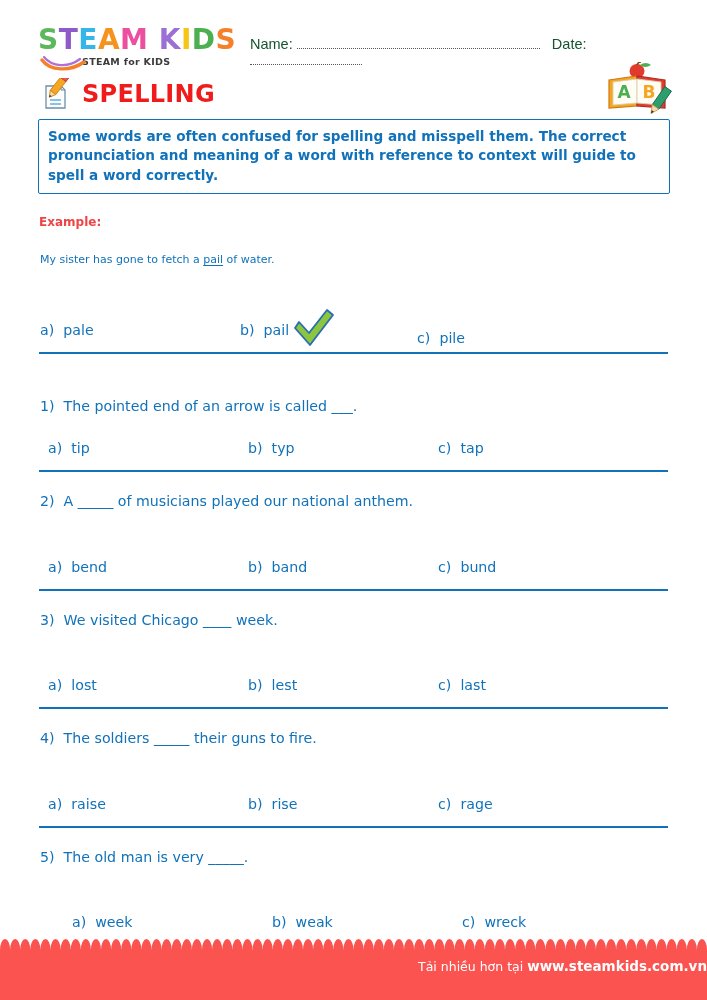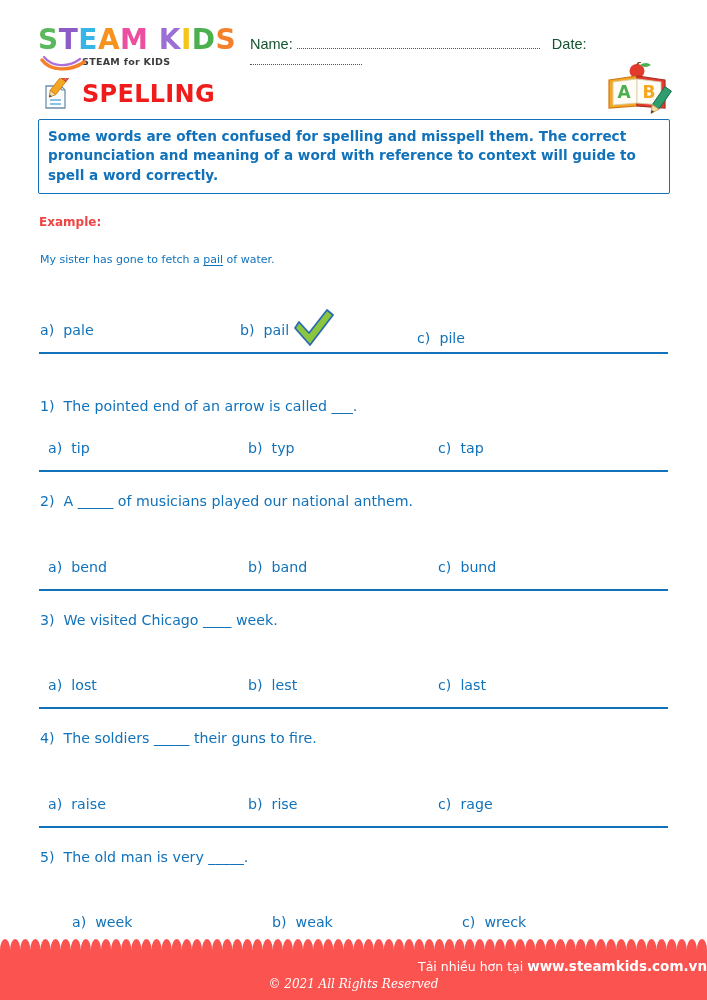--- a/index.html
+++ b/index.html
@@ -461,17 +461,16 @@
   <div class="footer">
     <div class="footer-scallop">
       <svg class="scallop-svg" width="707" height="11" viewBox="0 0 707 11" preserveAspectRatio="none">
         <path id="scallop-path" fill="#fa5350" d="M0 11 A 5.05 11 0 0 1 10.1 11 A 5.05 11 0 0 1 20.2 11 A 5.05 11 0 0 1 30.299999999999997 11 A 5.05 11 0 0 1 40.4 11 A 5.05 11 0 0 1 50.5 11 A 5.05 11 0 0 1 60.6 11 A 5.05 11 0 0 1 70.7 11 A 5.05 11 0 0 1 80.8 11 A 5.05 11 0 0 1 90.89999999999999 11 A 5.05 11 0 0 1 100.99999999999999 11 A 5.05 11 0 0 1 111.09999999999998 11 A 5.05 11 0 0 1 121.19999999999997 11 A 5.05 11 0 0 1 131.29999999999998 11 A 5.05 11 0 0 1 141.39999999999998 11 A 5.05 11 0 0 1 151.49999999999997 11 A 5.05 11 0 0 1 161.59999999999997 11 A 5.05 11 0 0 1 171.69999999999996 11 A 5.05 11 0 0 1 181.79999999999995 11 A 5.05 11 0 0 1 191.89999999999995 11 A 5.05 11 0 0 1 201.99999999999994 11 A 5.05 11 0 0 1 212.09999999999994 11 A 5.05 11 0 0 1 222.19999999999993 11 A 5.05 11 0 0 1 232.29999999999993 11 A 5.05 11 0 0 1 242.39999999999992 11 A 5.05 11 0 0 1 252.49999999999991 11 A 5.05 11 0 0 1 262.5999999999999 11 A 5.05 11 0 0 1 272.69999999999993 11 A 5.05 11 0 0 1 282.79999999999995 11 A 5.05 11 0 0 1 292.9 11 A 5.05 11 0 0 1 303 11 A 5.05 11 0 0 1 313.1 11 A 5.05 11 0 0 1 323.20000000000005 11 A 5.05 11 0 0 1 333.30000000000007 11 A 5.05 11 0 0 1 343.4000000000001 11 A 5.05 11 0 0 1 353.5000000000001 11 A 5.05 11 0 0 1 363.60000000000014 11 A 5.05 11 0 0 1 373.70000000000016 11 A 5.05 11 0 0 1 383.8000000000002 11 A 5.05 11 0 0 1 393.9000000000002 11 A 5.05 11 0 0 1 404.0000000000002 11 A 5.05 11 0 0 1 414.10000000000025 11 A 5.05 11 0 0 1 424.2000000000003 11 A 5.05 11 0 0 1 434.3000000000003 11 A 5.05 11 0 0 1 444.4000000000003 11 A 5.05 11 0 0 1 454.50000000000034 11 A 5.05 11 0 0 1 464.60000000000036 11 A 5.05 11 0 0 1 474.7000000000004 11 A 5.05 11 0 0 1 484.8000000000004 11 A 5.05 11 0 0 1 494.90000000000043 11 A 5.05 11 0 0 1 505.00000000000045 11 A 5.05 11 0 0 1 515.1000000000005 11 A 5.05 11 0 0 1 525.2000000000005 11 A 5.05 11 0 0 1 535.3000000000005 11 A 5.05 11 0 0 1 545.4000000000005 11 A 5.05 11 0 0 1 555.5000000000006 11 A 5.05 11 0 0 1 565.6000000000006 11 A 5.05 11 0 0 1 575.7000000000006 11 A 5.05 11 0 0 1 585.8000000000006 11 A 5.05 11 0 0 1 595.9000000000007 11 A 5.05 11 0 0 1 606.0000000000007 11 A 5.05 11 0 0 1 616.1000000000007 11 A 5.05 11 0 0 1 626.2000000000007 11 A 5.05 11 0 0 1 636.3000000000008 11 A 5.05 11 0 0 1 646.4000000000008 11 A 5.05 11 0 0 1 656.5000000000008 11 A 5.05 11 0 0 1 666.6000000000008 11 A 5.05 11 0 0 1 676.7000000000008 11 A 5.05 11 0 0 1 686.8000000000009 11 A 5.05 11 0 0 1 696.9000000000009 11 A 5.05 11 0 0 1 707 11 L 707 11 L 0 11 Z"></path>
       </svg>
     </div>
     <div class="footer-body">
       <div class="footer-line1">
         <span>Tải nhiều hơn tại </span><b>www.steamkids.com.vn</b>
       </div>
-      <div class="footer-line2">© 2021 All Rights Reserved</div>
     </div>
   </div>
 
 </div>
 
 </body></html>

